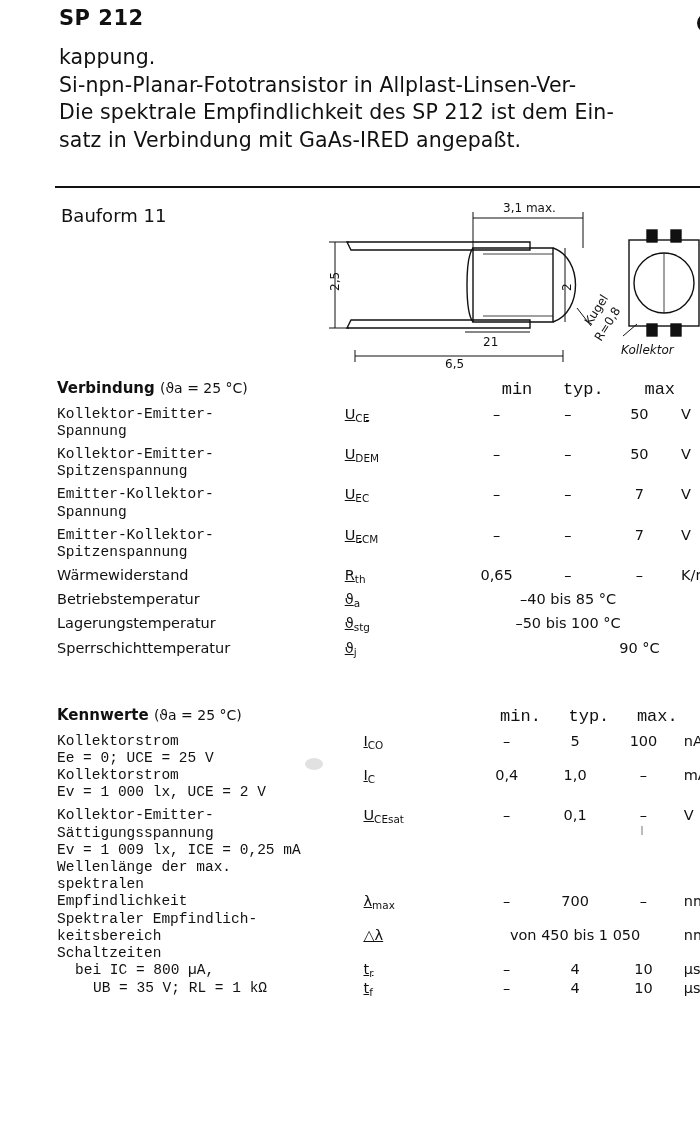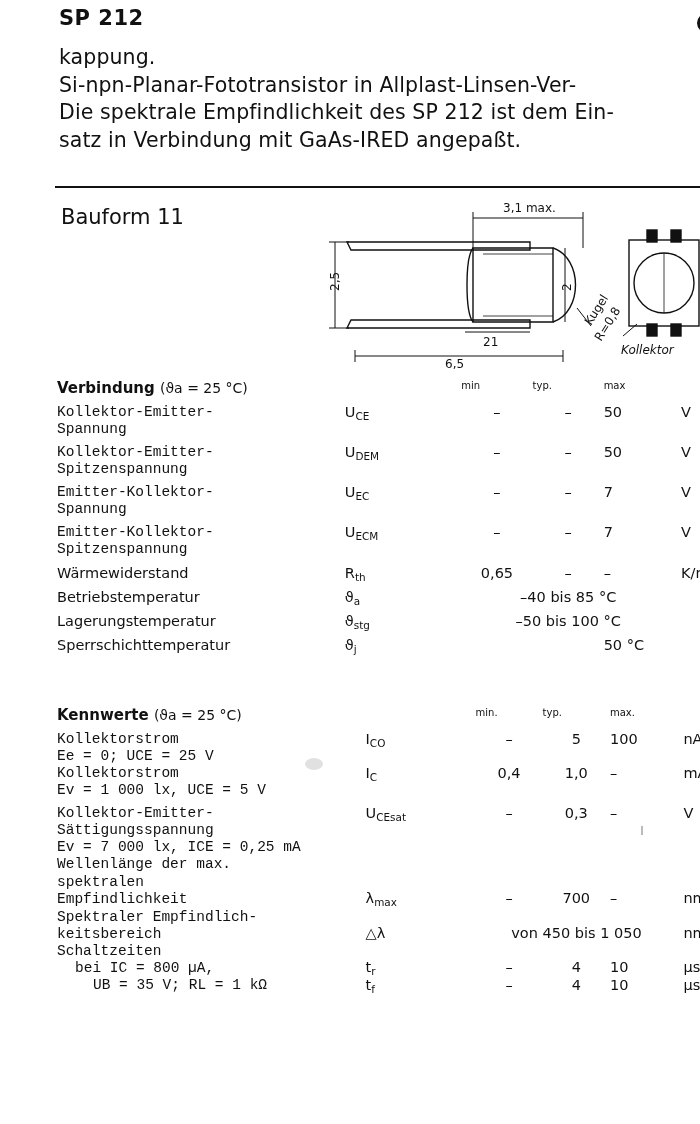--- a/index.html
+++ b/index.html
@@ -57,21 +57,21 @@
     height: 2px;
     background: #111;
   }
   .rule-top { top: 186px; }
 
   
   .bauform {
     position: absolute;
     left: 18px;
     top: 205px;
-    font-size: 21px;
+    font-size: 18px;
   }
 
   
   .drawing {
     position: absolute;
     left: 272px;
     top: 196px;
     width: 400px;
     height: 190px;
   }
@@ -86,39 +86,39 @@
   }
   .tbl td {
     padding: 0;
     vertical-align: top;
     line-height: 1.18;
   }
   .c-desc  { width: 290px; }
   .c-sym   { width: 118px; }
   .c-min   { width: 72px;  text-align: center; }
   .c-typ   { width: 72px;  text-align: center; }
-  .c-max   { width: 72px;  }
+  .c-max   { width: 72px;  text-align: center; }
   .c-unit  { width: 48px;  text-align: left; padding-left: 6px !important; }
   .c-span  { text-align: center; }
 
   .section-head { font-weight: bold; font-size: 15px; }
   .section-head .cond { font-weight: normal; font-size: 14px; }
-  .colhead { text-align: left; font-size: 10px; }
+  .colhead { text-align: right; font-size: 17px; font-family: Liberation Mono, monospace; }
 
   .grenz { top: 380px; }
   .kenn  { top: 707px; }
 
   .rowspace td { padding-top: 6px !important; }
   .tight { line-height: 1.12; font-family: Liberation Mono, monospace; }
   sub {
     font-size: 0.72em;
     vertical-align: -0.28em;
     letter-spacing: 0;
   }
-  .sym { white-space: nowrap; }
+  .sym { white-space: nowrap; text-decoration: underline; }
   .nowrap { white-space: nowrap; }
   .smear {
     position: absolute;
     left: 262px;
     top: 758px;
     width: 18px;
     height: 12px;
     background: #d9d9d9;
     border-radius: 50%;
     opacity: .8;
@@ -307,21 +307,21 @@
       <td class="c-unit"></td>
     </tr>
 
     <tr class="rowspace">
       <td class="c-desc">
         <div>Sperrschichttemperatur</div>
       </td>
       <td class="c-sym sym">ϑ<sub>j</sub></td>
       <td class="c-min"></td>
       <td class="c-typ"></td>
-      <td class="c-max nowrap">50  °C</td>
+      <td class="c-max nowrap">90  °C</td>
       <td class="c-unit"></td>
     </tr>
   </tbody>
     </table>
 
   <table class="tbl kenn">
     <tbody>
         <tr>
       <td class="c-desc section-head">
         <span>Kennwerte</span>
@@ -342,38 +342,38 @@
       <td class="c-sym sym">I<sub>CO</sub></td>
       <td class="c-min">–</td>
       <td class="c-typ">5</td>
       <td class="c-max">100</td>
       <td class="c-unit">nA</td>
     </tr>
 
     <tr>
       <td class="c-desc tight">
         <div>Kollektorstrom</div>
-        <div>Ev = 1 000 lx,  UCE = 5 V</div>
+        <div>Ev = 1 000 lx,  UCE = 2 V</div>
       </td>
       <td class="c-sym sym">I<sub>C</sub></td>
       <td class="c-min">0,4</td>
       <td class="c-typ">1,0</td>
       <td class="c-max">–</td>
       <td class="c-unit">mA</td>
     </tr>
 
     <tr class="rowspace">
       <td class="c-desc tight">
         <div>Kollektor-Emitter-</div>
         <div>Sättigungsspannung</div>
-        <div>Ev = 7 000 lx, ICE = 0,25 mA</div>
+        <div>Ev = 1 009 lx, ICE = 0,25 mA</div>
       </td>
       <td class="c-sym sym" style="padding-top:28px">U<sub>CEsat</sub></td>
       <td class="c-min" style="padding-top:28px">–</td>
-      <td class="c-typ" style="padding-top:28px">0,3</td>
+      <td class="c-typ" style="padding-top:28px">0,1</td>
       <td class="c-max" style="padding-top:28px">–</td>
       <td class="c-unit" style="padding-top:28px">V</td>
     </tr>
 
     <tr>
       <td class="c-desc tight">
         <div>Wellenlänge der max.</div>
         <div>spektralen</div>
         <div>Empfindlichkeit</div>
       </td>

